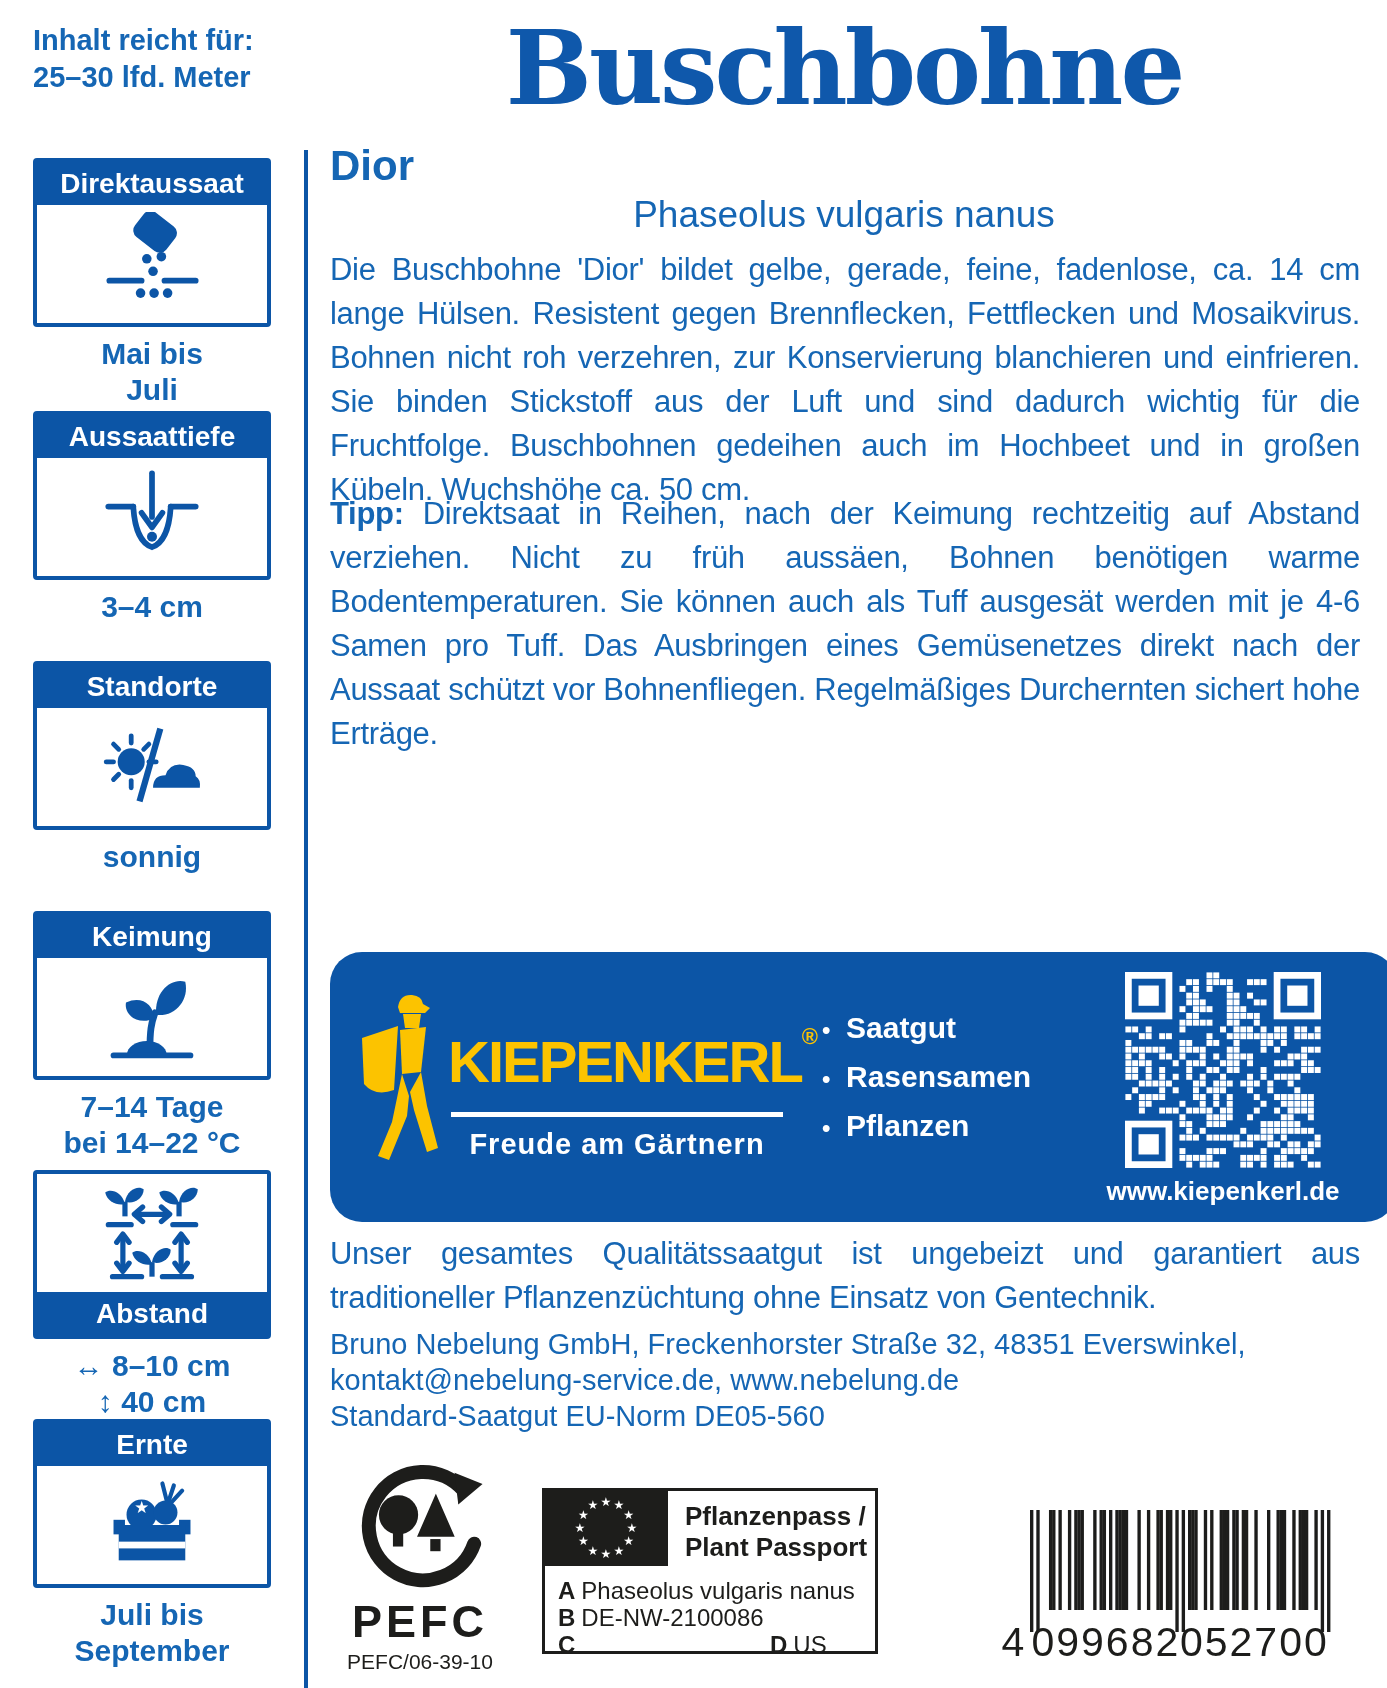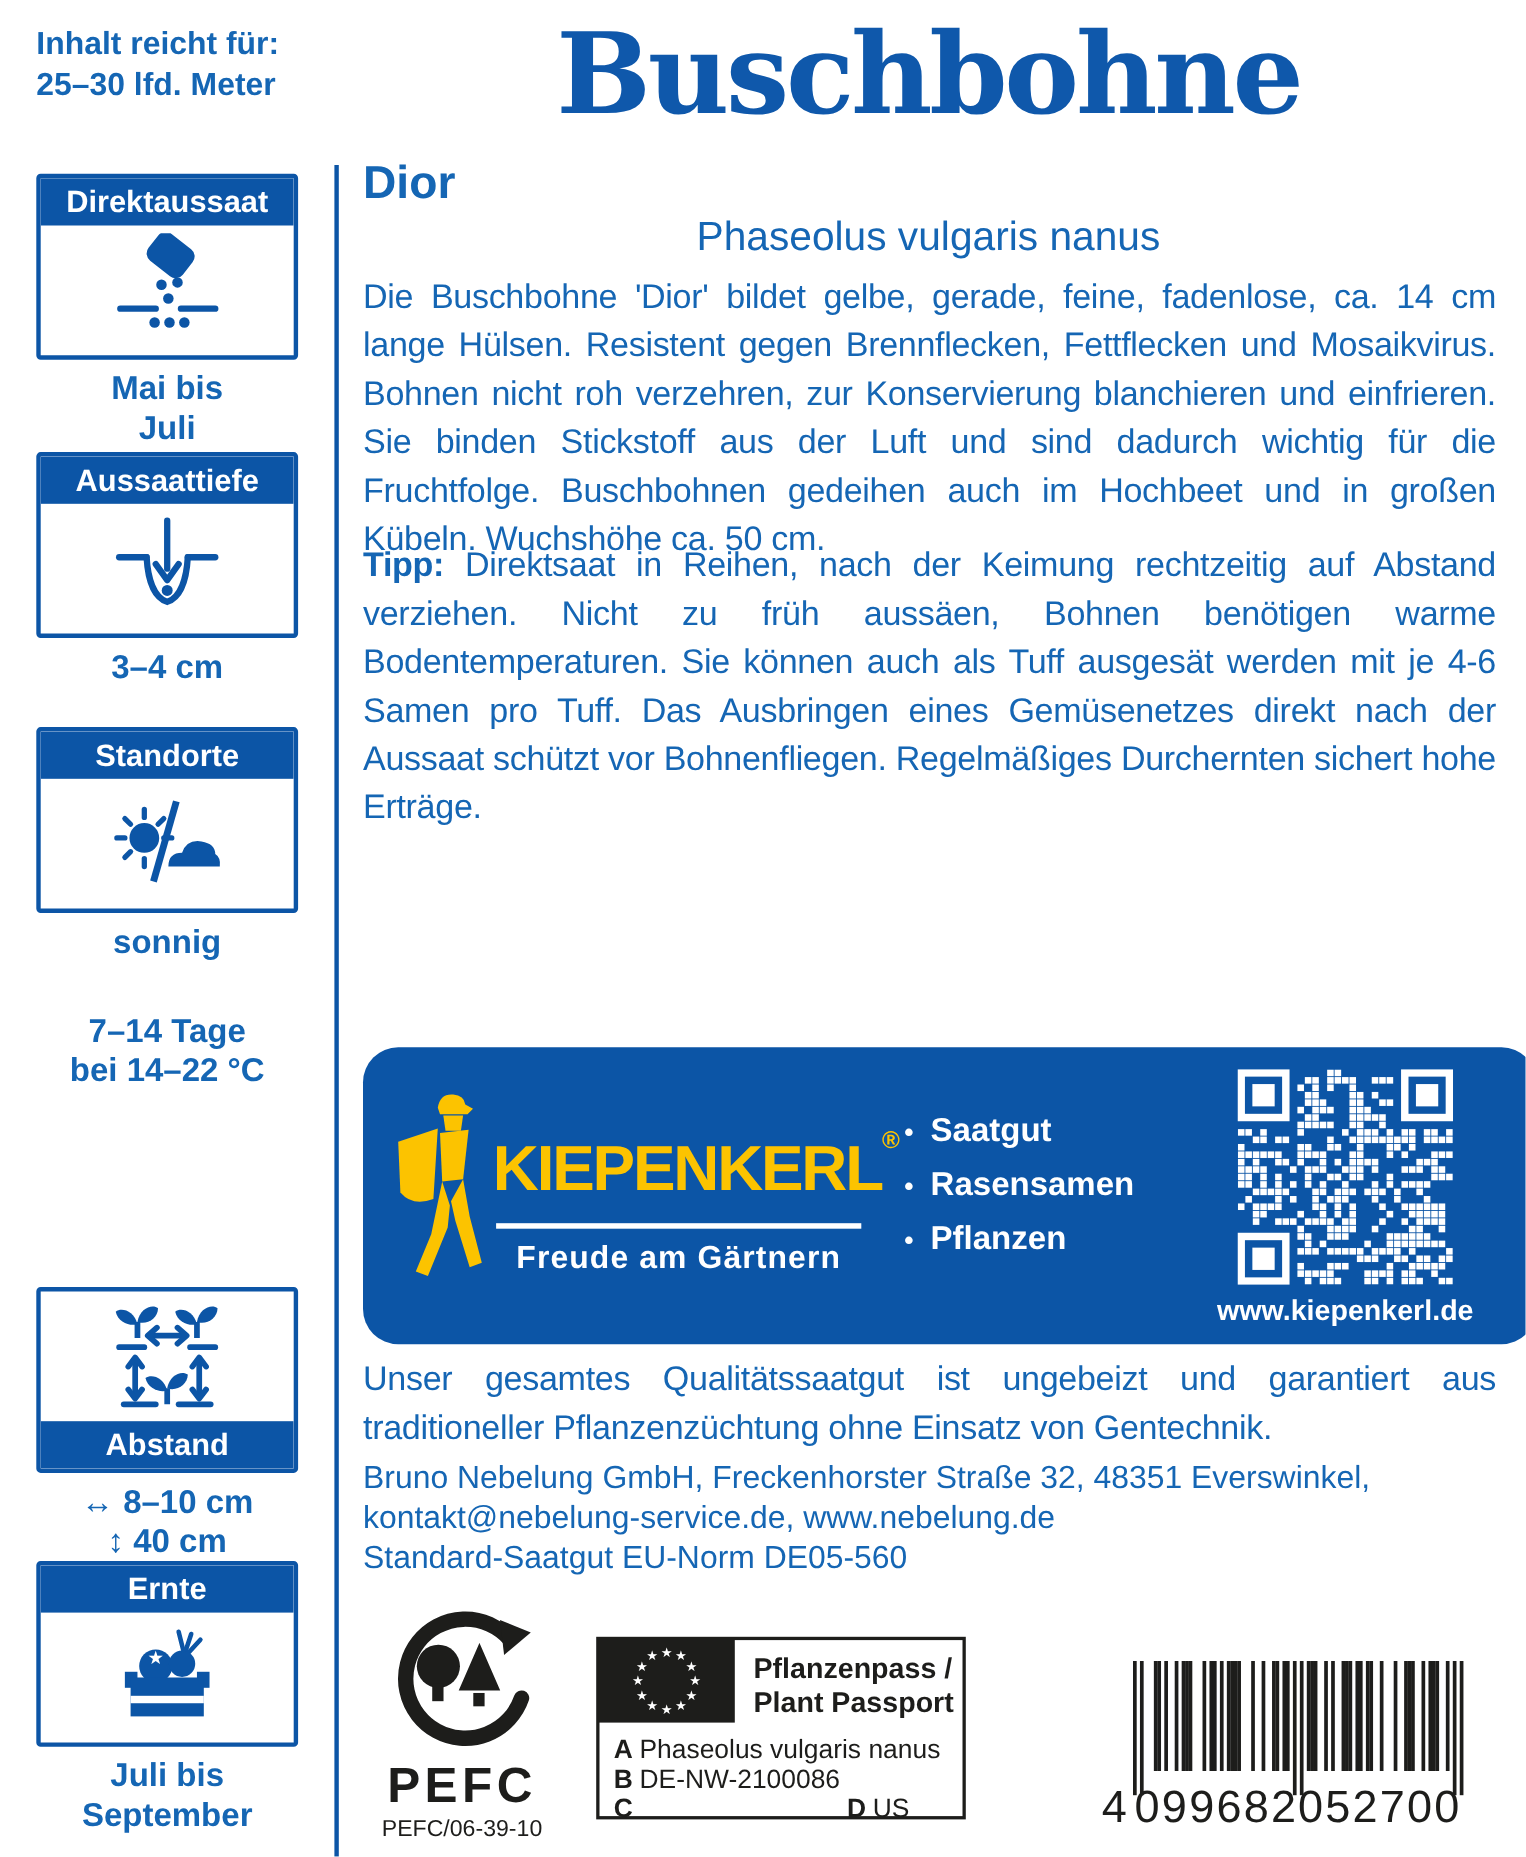--- a/index.html
+++ b/index.html
@@ -147,20 +147,32 @@
         </svg>
       </div>
     </div>
     <div class="cap">
       <div>sonnig</div>
       <div></div>
     </div>
   </div>
 
   <div class="ibox" style="top:911px">
+    <div class="frame">
+      <div class="hdr">Keimung</div>
+      <div class="ibody">
+        <svg viewBox="0 0 100 100">
+          <path d="M48,82 C48,64 49,56 53,46" fill="none" stroke="currentColor" stroke-width="6.5" stroke-linecap="round"></path>
+          <path d="M54,48 C52,26 68,12 82,16 C86,34 72,50 54,48 Z" fill="currentColor"></path>
+          <path d="M52,52 C34,58 23,47 25,36 C40,29 52,38 52,52 Z" fill="currentColor"></path>
+          <path d="M26,86 A19,13 0 0 1 64,86 Z" fill="currentColor"></path>
+          <line x1="13" y1="87" x2="87" y2="87" stroke="currentColor" stroke-width="5.5" stroke-linecap="round"></line>
+        </svg>
+      </div>
+    </div>
     <div class="cap">
       <div>7–14 Tage</div>
       <div>bei 14–22 °C</div>
     </div>
   </div>
 
   <div class="ibox" style="top:1170px">
     <div class="frame">
       <div class="ibody" style="order:2">
         <svg viewBox="0 0 100 100">

